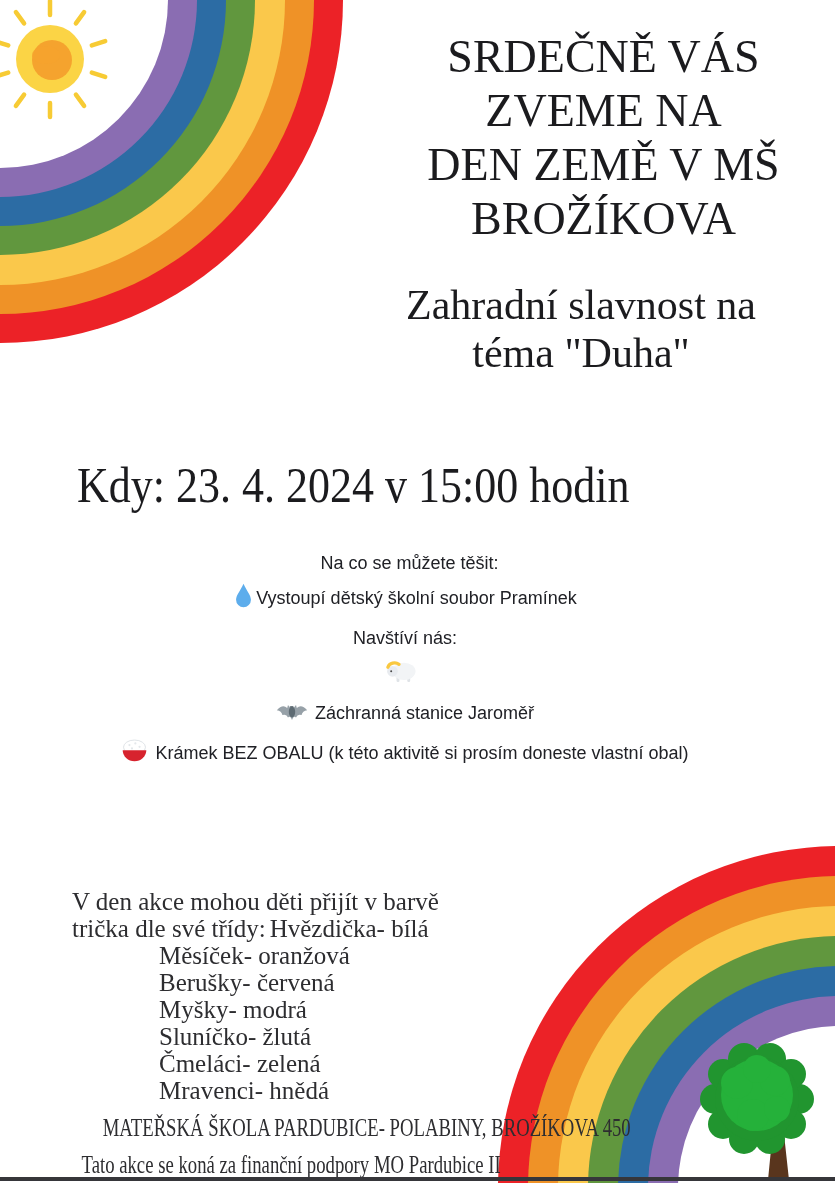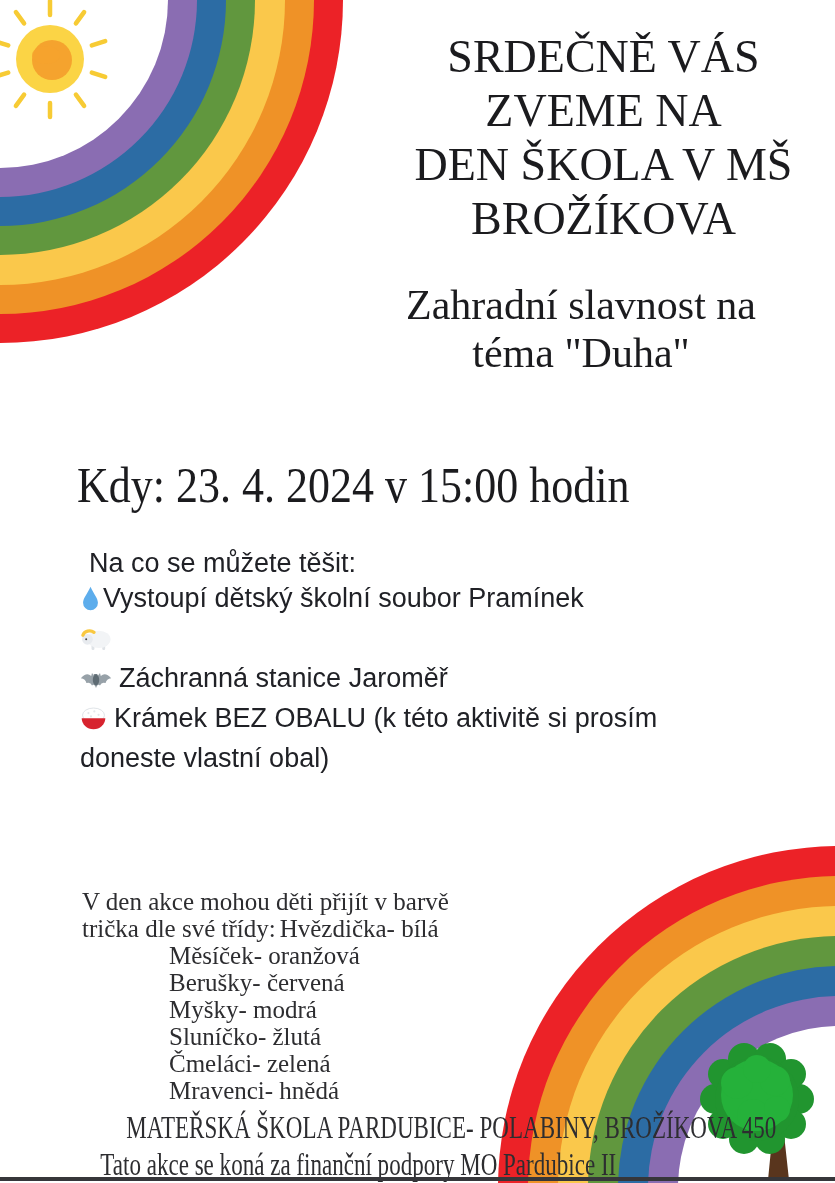--- a/index.html
+++ b/index.html
@@ -24,31 +24,31 @@
   .crown-light{fill:var(--tree-crown-light);}
   .trunk{fill:var(--tree-trunk);}
 
   .txt{position:absolute;z-index:2;}
   .title{top:30px;left:372px;width:463px;text-align:center;
          font-size:46px;line-height:54px;color:var(--text-title);}
   .subtitle{top:281px;left:350px;width:462px;text-align:center;
          font-size:42px;line-height:48px;color:var(--text-title);}
   .date{top:456px;left:77px;font-size:50px;color:var(--text-title);
         transform:scaleX(.88);transform-origin:left top;white-space:nowrap;}
-  .activities{top:546px;left:80px;width:612px;
+  .activities{top:546px;left:99px;width:612px;
         font-family:"Liberation Sans","DejaVu Sans",sans-serif;
-        font-size:27px;line-height:35px;color:var(--text-body);}
+        font-size:18px;line-height:35px;color:var(--text-body);text-align:center;}
   .aline.intro{padding-left:9px;}
   .icon{display:inline-block;vertical-align:-5px;margin-right:7px;}
   .icon.tight{margin-right:2px;}
-  .dresscode{top:888px;left:82px;font-size:25px;line-height:27px;color:var(--text-serif);}
+  .dresscode{top:888px;left:72px;font-size:25px;line-height:27px;color:var(--text-serif);}
   .first-entry{margin-left:4px;}
   .dc-indent{margin-left:87px;}
   .footer{top:1109px;left:0;width:658px;
-        font-size:32px;line-height:37px;color:var(--text-serif);}
+        font-size:26px;line-height:37px;color:var(--text-serif);}
   .squeeze{display:inline-block;transform:scaleX(.72);transform-origin:center;white-space:nowrap;}
   .bottom-bar{position:absolute;z-index:3;left:0;bottom:2px;width:100%;height:4px;background:var(--bottom-bar);}
 </style>
 </head>
 <body>
 
 <div class="poster">
 
   <svg id="decor-tl" class="decor" width="350" height="350" viewBox="0 0 350 350" aria-hidden="true">
     <g>
@@ -112,41 +112,42 @@
         <circle cx="268" cy="282" r="16"></circle>
         <circle cx="292" cy="276" r="13"></circle>
         <circle cx="272" cy="236" r="14"></circle>
       </g>
     </g>
   </svg>
 
   <div class="txt title">
     <div>SRDEČNĚ VÁS</div>
     <div>ZVEME NA</div>
-    <div>DEN ŠKOLA V MŠ</div>
+    <div>DEN ZEMĚ V MŠ</div>
     <div>BROŽÍKOVA</div>
   </div>
 
   <div class="txt subtitle">
     <div>Zahradní slavnost na</div>
     <div>téma "Duha"</div>
   </div>
 
   <div class="txt date">Kdy: 23. 4. 2024 v 15:00 hodin</div>
 
   <div class="txt activities">
     <div class="aline intro">Na co se můžete těšit:</div>
 
 
     <div class="aline">
       <span class="icon tight"><svg width="21" height="28" viewBox="0 0 24 30">
         <path d="M12 2 C8.5 10 3.5 15 3.5 20.5 a8.5 8.5 0 0 0 17 0 C20.5 15 15.5 10 12 2 Z" fill="#5DADEC"></path>
       </svg></span><span>Vystoupí dětský školní soubor Pramínek</span>
     </div>
 
+    <div class="aline">Navštíví nás:</div>
 
     <div class="aline">
       <span class="icon"><svg width="33" height="27" viewBox="0 0 40 32">
         <rect x="14" y="24" width="3.5" height="6" rx="1.5" fill="#DFE3E7"></rect>
         <rect x="27" y="24" width="3.5" height="6" rx="1.5" fill="#DFE3E7"></rect>
         <ellipse cx="23" cy="17" rx="14" ry="10.5" fill="#F2F4F6"></ellipse>
         <circle cx="9" cy="17" r="6.5" fill="#E8EBEF"></circle>
         <path d="M3.5 12 a8.5 7.5 0 0 1 13.5 -3.5" stroke="#F9C840" stroke-width="4" fill="none" stroke-linecap="round"></path>
         <circle cx="7.5" cy="17" r="1.2" fill="#4a4a4a"></circle>
       </svg></span>

